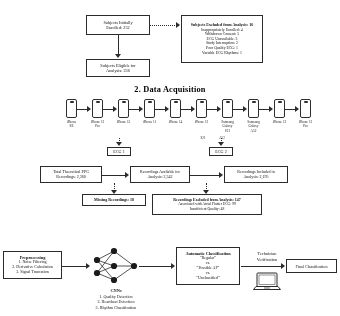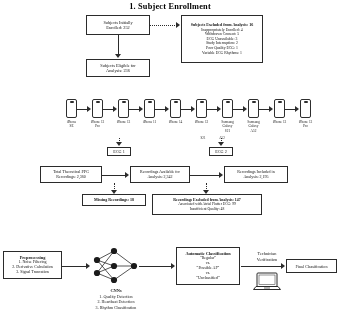--- a/index.html
+++ b/index.html
@@ -99,21 +99,20 @@
     position:absolute;width:48px;text-align:center;
     font-size:4.3px;line-height:1.3;color:#111;
   }
   .laptop{position:absolute;}
 </style>
 </head>
 <body>
 
 <div class="stage">
 
-  <div class="sec-title" style="top:2px;">1. Subject Enrollment</div>
 
   <div class="box thick" style="left:86px;top:15px;width:64px;height:20px;font-size:4.3px;">
     <span class="ln">Subjects Initially</span>
     <span class="ln">Enrolled: 252</span>
   </div>
 
   <div class="hline dot" style="left:150px;top:25px;width:27px;"></div>
   <div class="arrow right" style="left:176px;top:22px;"></div>
 
   <div class="box thick" style="left:181px;top:15px;width:82px;height:48px;font-size:3.8px;">
@@ -127,20 +126,21 @@
   </div>
 
   <div class="vline" style="left:118px;top:35px;height:20px;"></div>
   <div class="arrow down" style="left:115px;top:54px;"></div>
 
   <div class="box thick" style="left:86px;top:59px;width:64px;height:18px;font-size:4.3px;">
     <span class="ln">Subjects Eligible for</span>
     <span class="ln">Analysis: 236</span>
   </div>
 
+  <div class="sec-title" style="top:85px;">2. Data Acquisition</div>
 
   <div class="phone" style="left:66px;top:99px;"></div>
   <div class="phone" style="left:92px;top:99px;"></div>
   <div class="phone" style="left:118px;top:99px;"></div>
   <div class="phone" style="left:144px;top:99px;"></div>
   <div class="phone" style="left:170px;top:99px;"></div>
   <div class="phone" style="left:196px;top:99px;"></div>
   <div class="phone" style="left:222px;top:99px;"></div>
   <div class="phone" style="left:248px;top:99px;"></div>
   <div class="phone" style="left:274px;top:99px;"></div>

